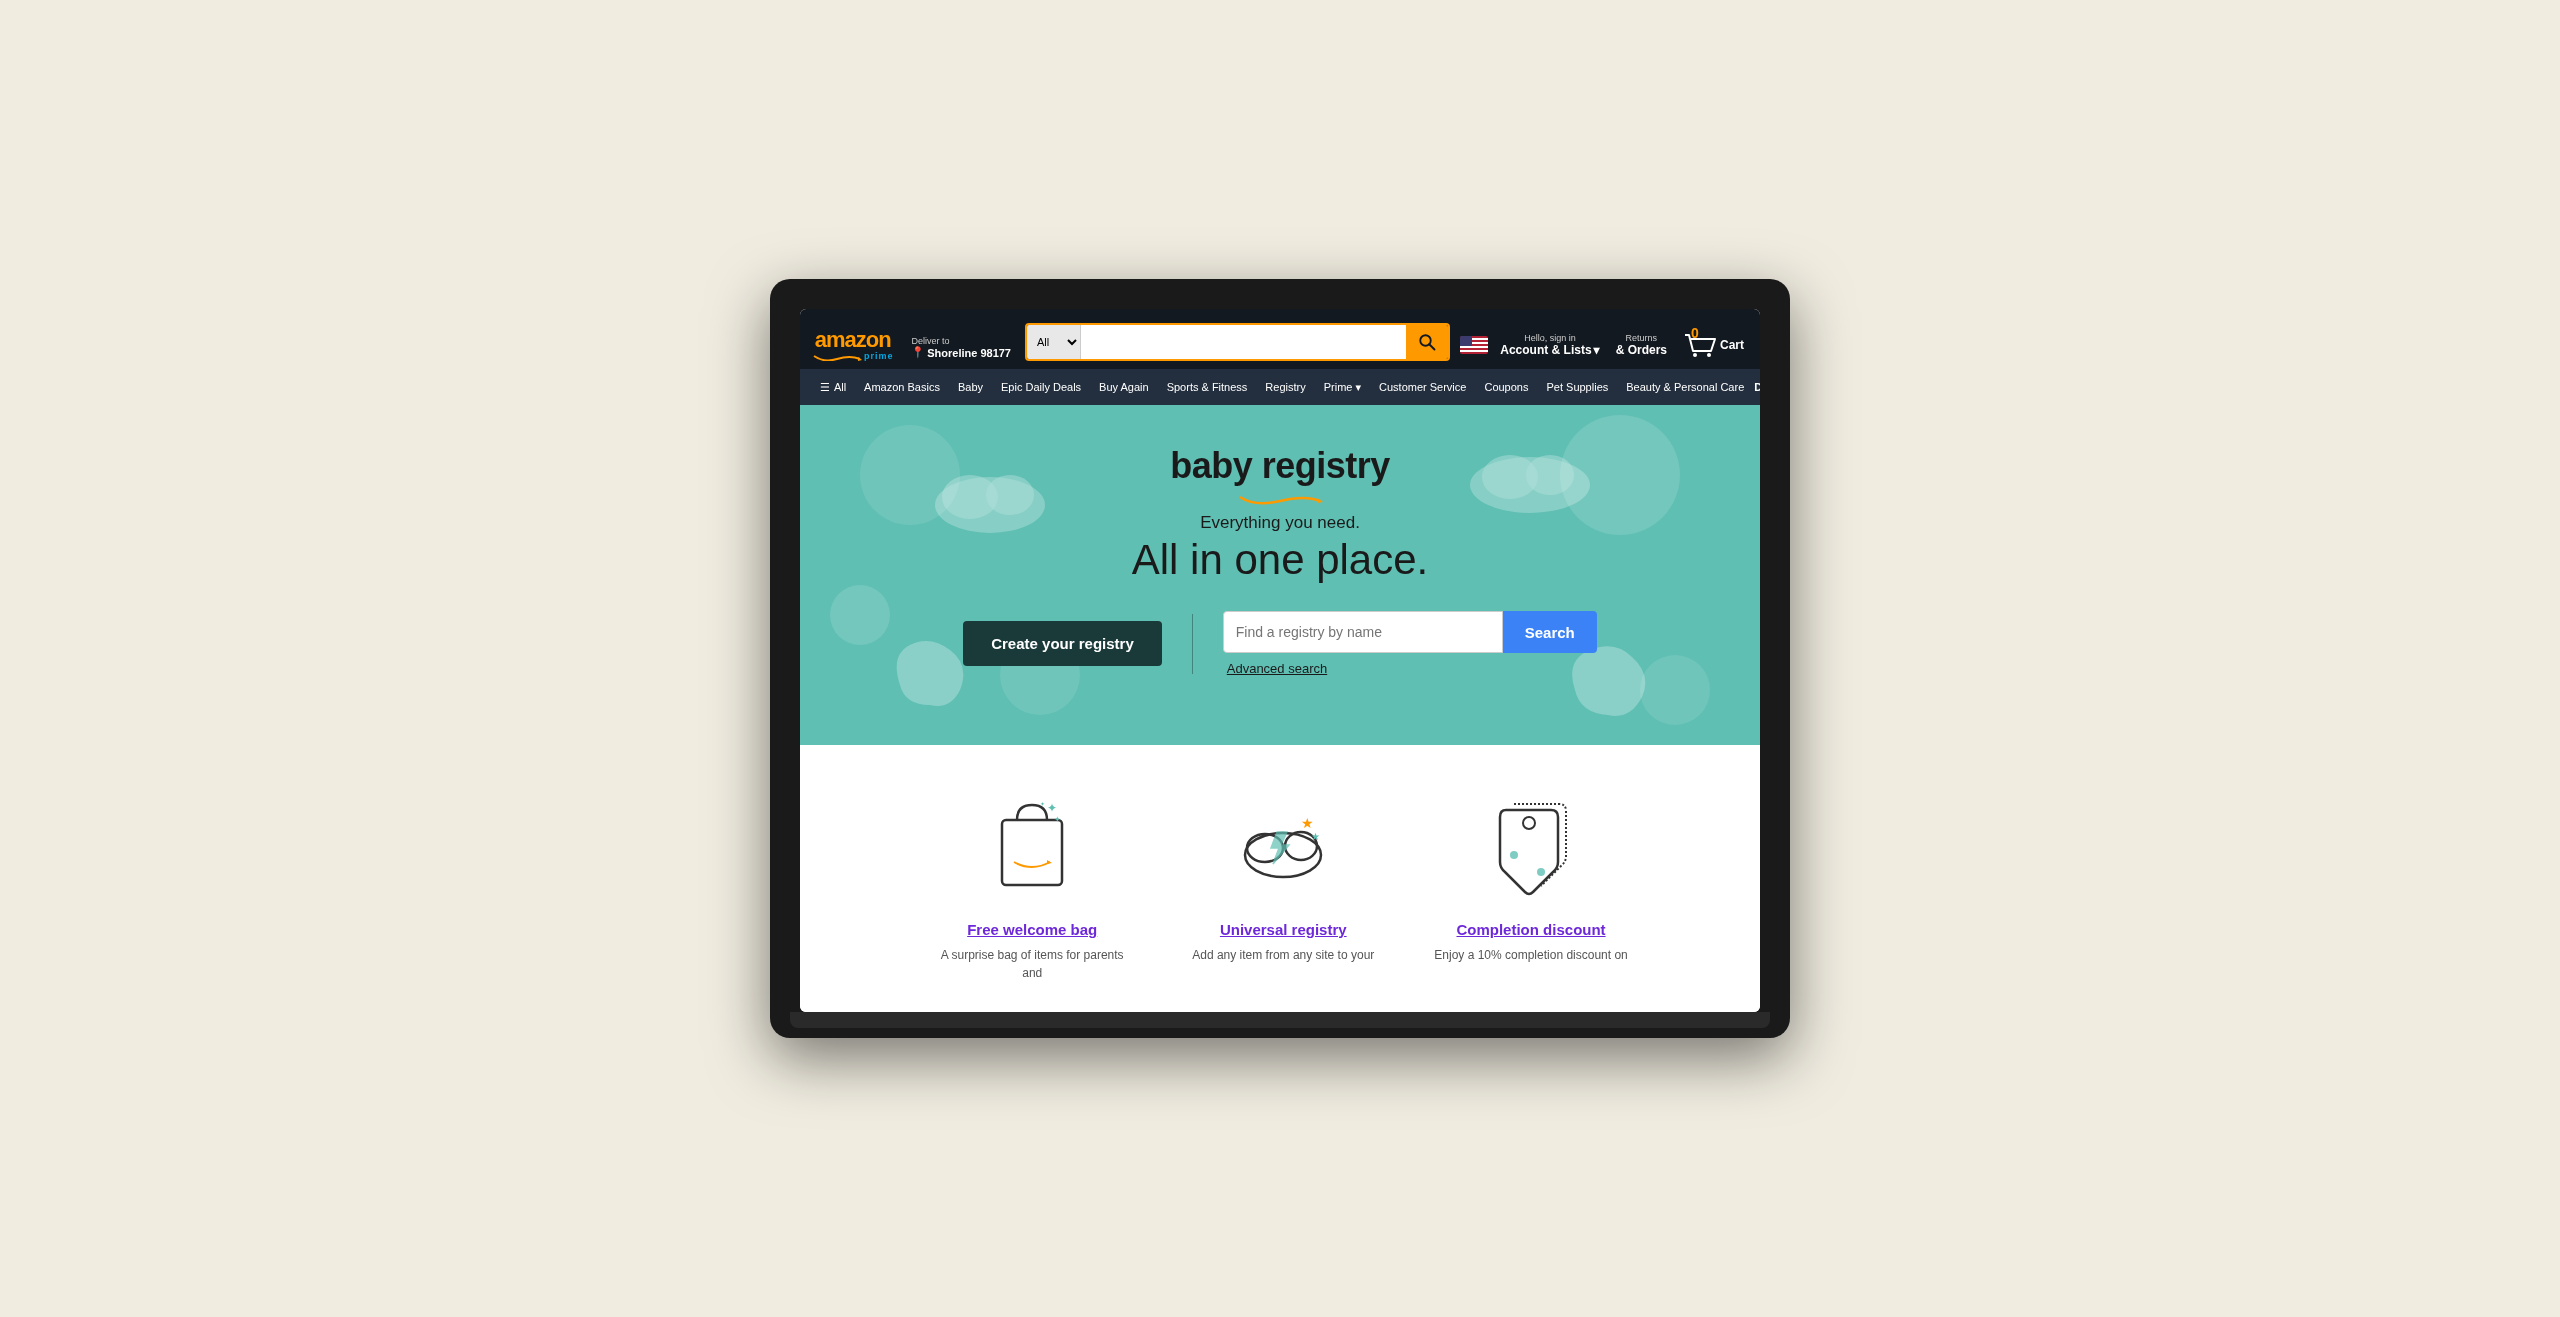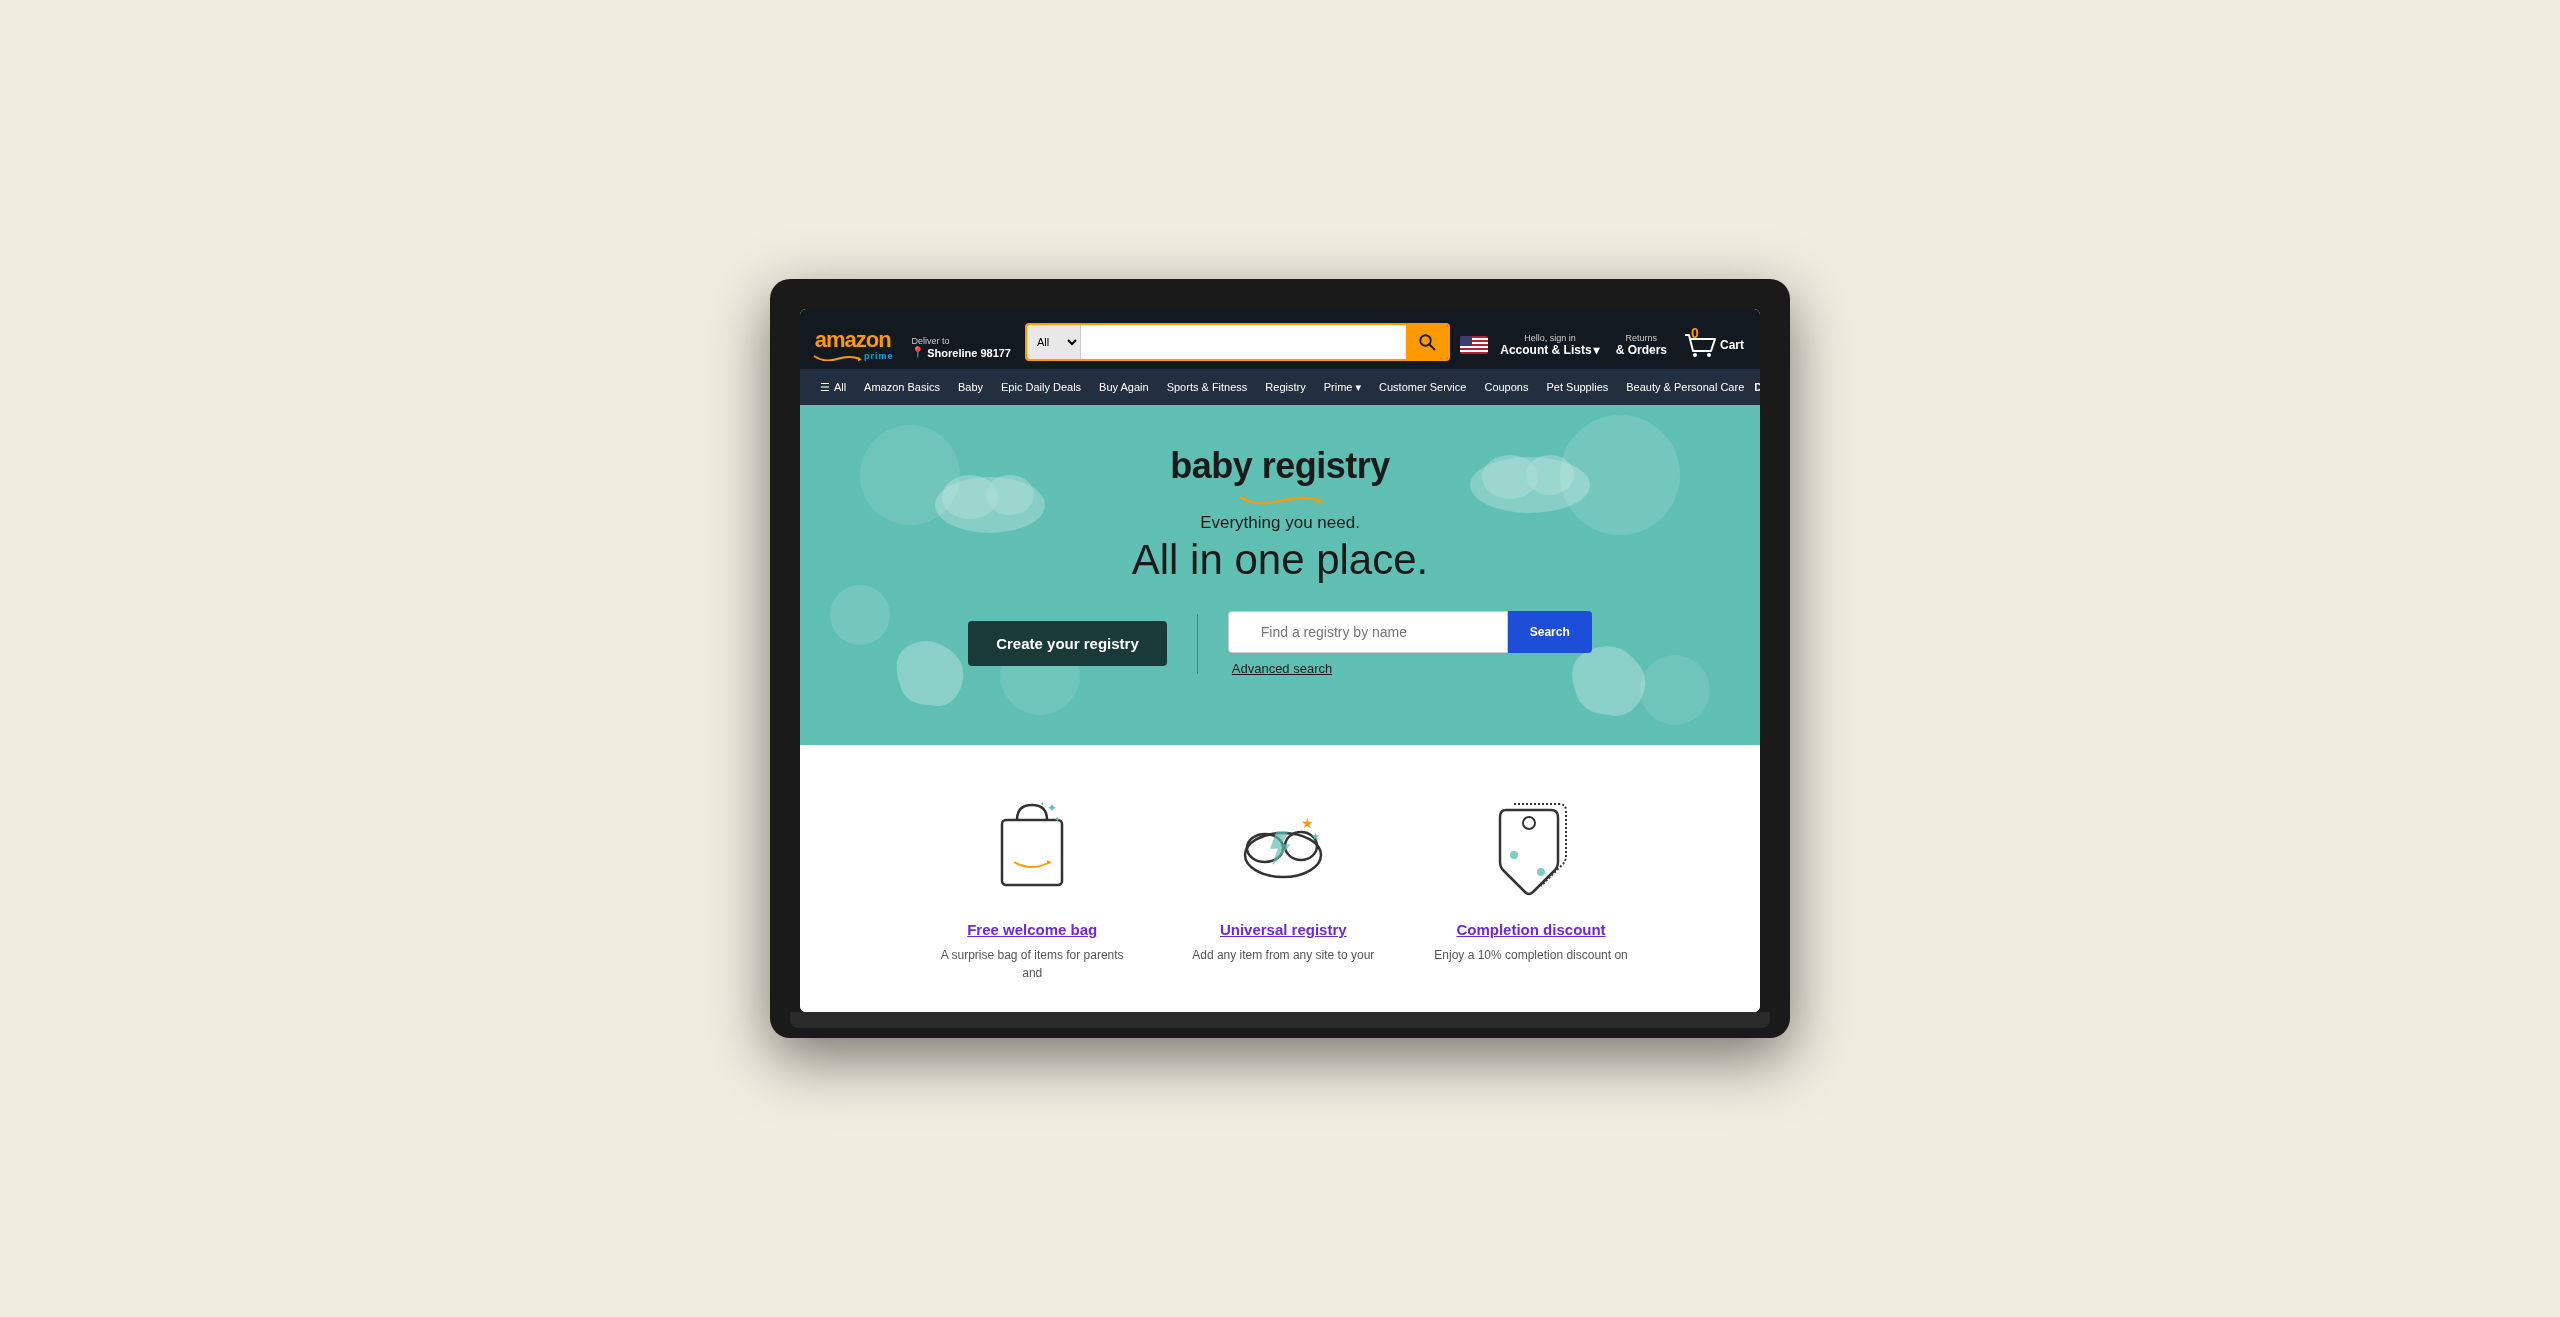--- a/index.html
+++ b/index.html
@@ -250,33 +250,33 @@
       display: flex;
       flex-direction: column;
       gap: 8px;
     }
     .registry-search-row {
       display: flex;
       gap: 0;
     }
     .registry-search-input {
       width: 280px;
-      padding: 12px 32px;
+      padding: 12px 12px;
       border: 1px solid #ccc;
       font-size: 14px;
       border-radius: 4px 0 0 4px;
       outline: none;
       color: #666;
     }
     .registry-search-btn {
-      background: #1d4ed8;
+      background: #3b82f6;
       color: #fff;
       border: none;
       padding: 12px 22px;
-      font-size: 12px;
+      font-size: 15px;
       font-weight: bold;
       border-radius: 0 4px 4px 0;
       cursor: pointer;
     }
     .advanced-search-link {
       color: #1a1a1a;
       font-size: 13px;
       text-decoration: underline;
       cursor: pointer;
       text-align: left;

